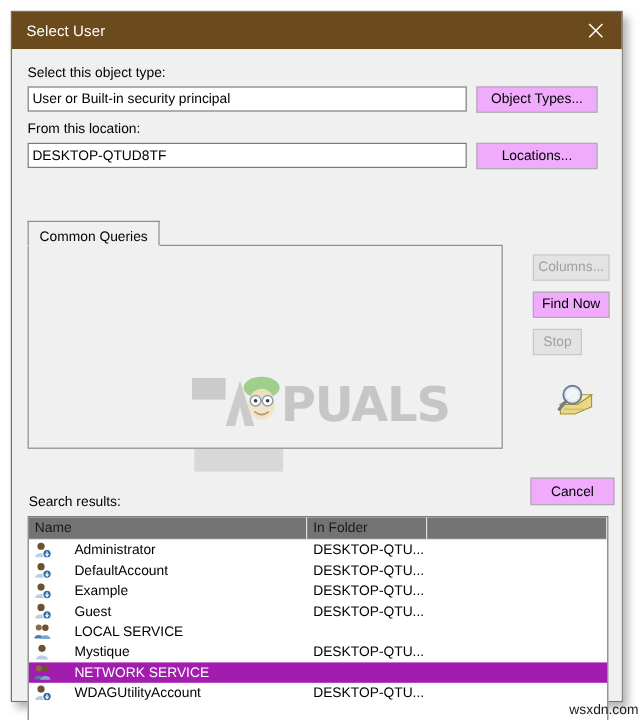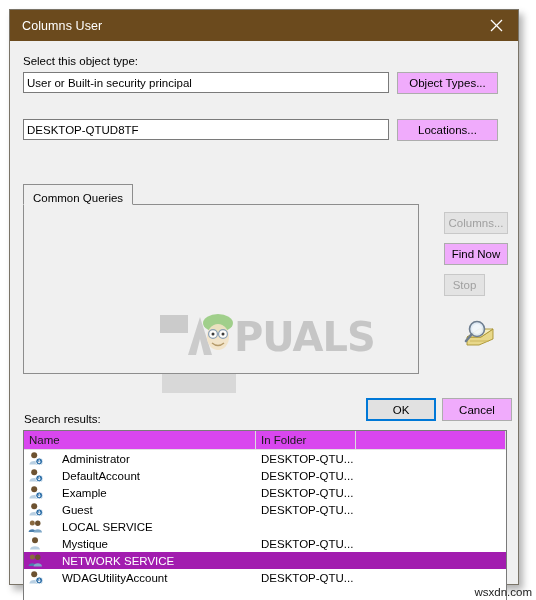--- a/index.html
+++ b/index.html
@@ -198,21 +198,21 @@
     height: 172px;
     background: #ffffff;
     border: 1px solid #7a7a7a;
     box-sizing: border-box;
     overflow: hidden;
   }
   .list-header {
     display: flex;
     height: 18px;
     border-bottom: 1px solid #e2e2e2;
-    background: #d946ef;
+    background: #737373;
     align-items: center;
     font-size: 11.5px;
     color: #1a1a1a;
   }
   .lh-cell {
     box-sizing: border-box;
     padding-left: 5px;
     height: 18px;
     line-height: 18px;
     border-right: 1px solid #dcdcdc;
@@ -264,35 +264,36 @@
   }
 </style>
 </head>
 <body>
 
 <div id="root">
 
   <div class="dialog">
 
     <div class="titlebar">
-      <div class="title-text">Columns User</div>
+      <div class="title-text">Select User</div>
       <div class="close-btn">
         <svg width="13" height="13" viewBox="0 0 13 13" aria-hidden="true">
           <line x1="1" y1="1" x2="12" y2="12" stroke="#ffffff" stroke-width="1.3"></line>
           <line x1="12" y1="1" x2="1" y2="12" stroke="#ffffff" stroke-width="1.3"></line>
         </svg>
       </div>
     </div>
 
     <div class="body">
 
       <div class="abs label" style="left:13px; top:13px;">Select this object type:</div>
       <div class="abs textbox" style="left:13px; top:31px; width:366px; height:21px;">User or Built-in security principal</div>
       <div class="abs btn" style="left:387px; top:31px; width:101px; height:22px;">Object Types...</div>
 
+      <div class="abs label" style="left:13px; top:60px;">From this location:</div>
       <div class="abs textbox" style="left:13px; top:78px; width:366px; height:21px;">DESKTOP-QTUD8TF</div>
       <div class="abs btn" style="left:387px; top:78px; width:101px; height:22px;">Locations...</div>
 
       <div class="tab-strip">
         <div class="tab">
           <span>Common Queries</span>
         </div>
       </div>
 
       <div class="tab-panel"></div>
@@ -358,21 +359,20 @@
           <circle cx="53" cy="25" r="4.4" fill="#ffffff" fill-opacity="0.9" stroke="#8aa0b5" stroke-width="1.2"></circle>
           <circle cx="63" cy="25" r="4.4" fill="#ffffff" fill-opacity="0.9" stroke="#8aa0b5" stroke-width="1.2"></circle>
           <line x1="57.4" y1="25" x2="58.6" y2="25" stroke="#8aa0b5" stroke-width="1.2"></line>
           <circle cx="53" cy="25" r="1.5" fill="#3b3b3b"></circle>
           <circle cx="63" cy="25" r="1.5" fill="#3b3b3b"></circle>
           <path d="M52 34 Q58 39 64 34" fill="none" stroke="#b59a6a" stroke-width="1.4"></path>
           <text x="74" y="42" font-family="DejaVu Sans, sans-serif" font-size="40" font-weight="bold" fill="#8d8d8d" fill-opacity="0.42" letter-spacing="-1">PUALS</text>
         </svg>
       </div>
 
-      <div class="abs btn focus-ring" style="left:356px; top:357px; width:70px; height:23px;">OK</div>
       <div class="abs btn" style="left:432px; top:357px; width:70px; height:23px;">Cancel</div>
 
       <div class="abs label" style="left:14px; top:371px;">Search results:</div>
 
       <div class="listbox">
         <div class="list-header">
           <div class="lh-cell" style="width:232px;">Name</div>
           <div class="lh-cell" style="width:100px;">In Folder</div>
           <div class="lh-cell" style="width:150px;"></div>
         </div>

